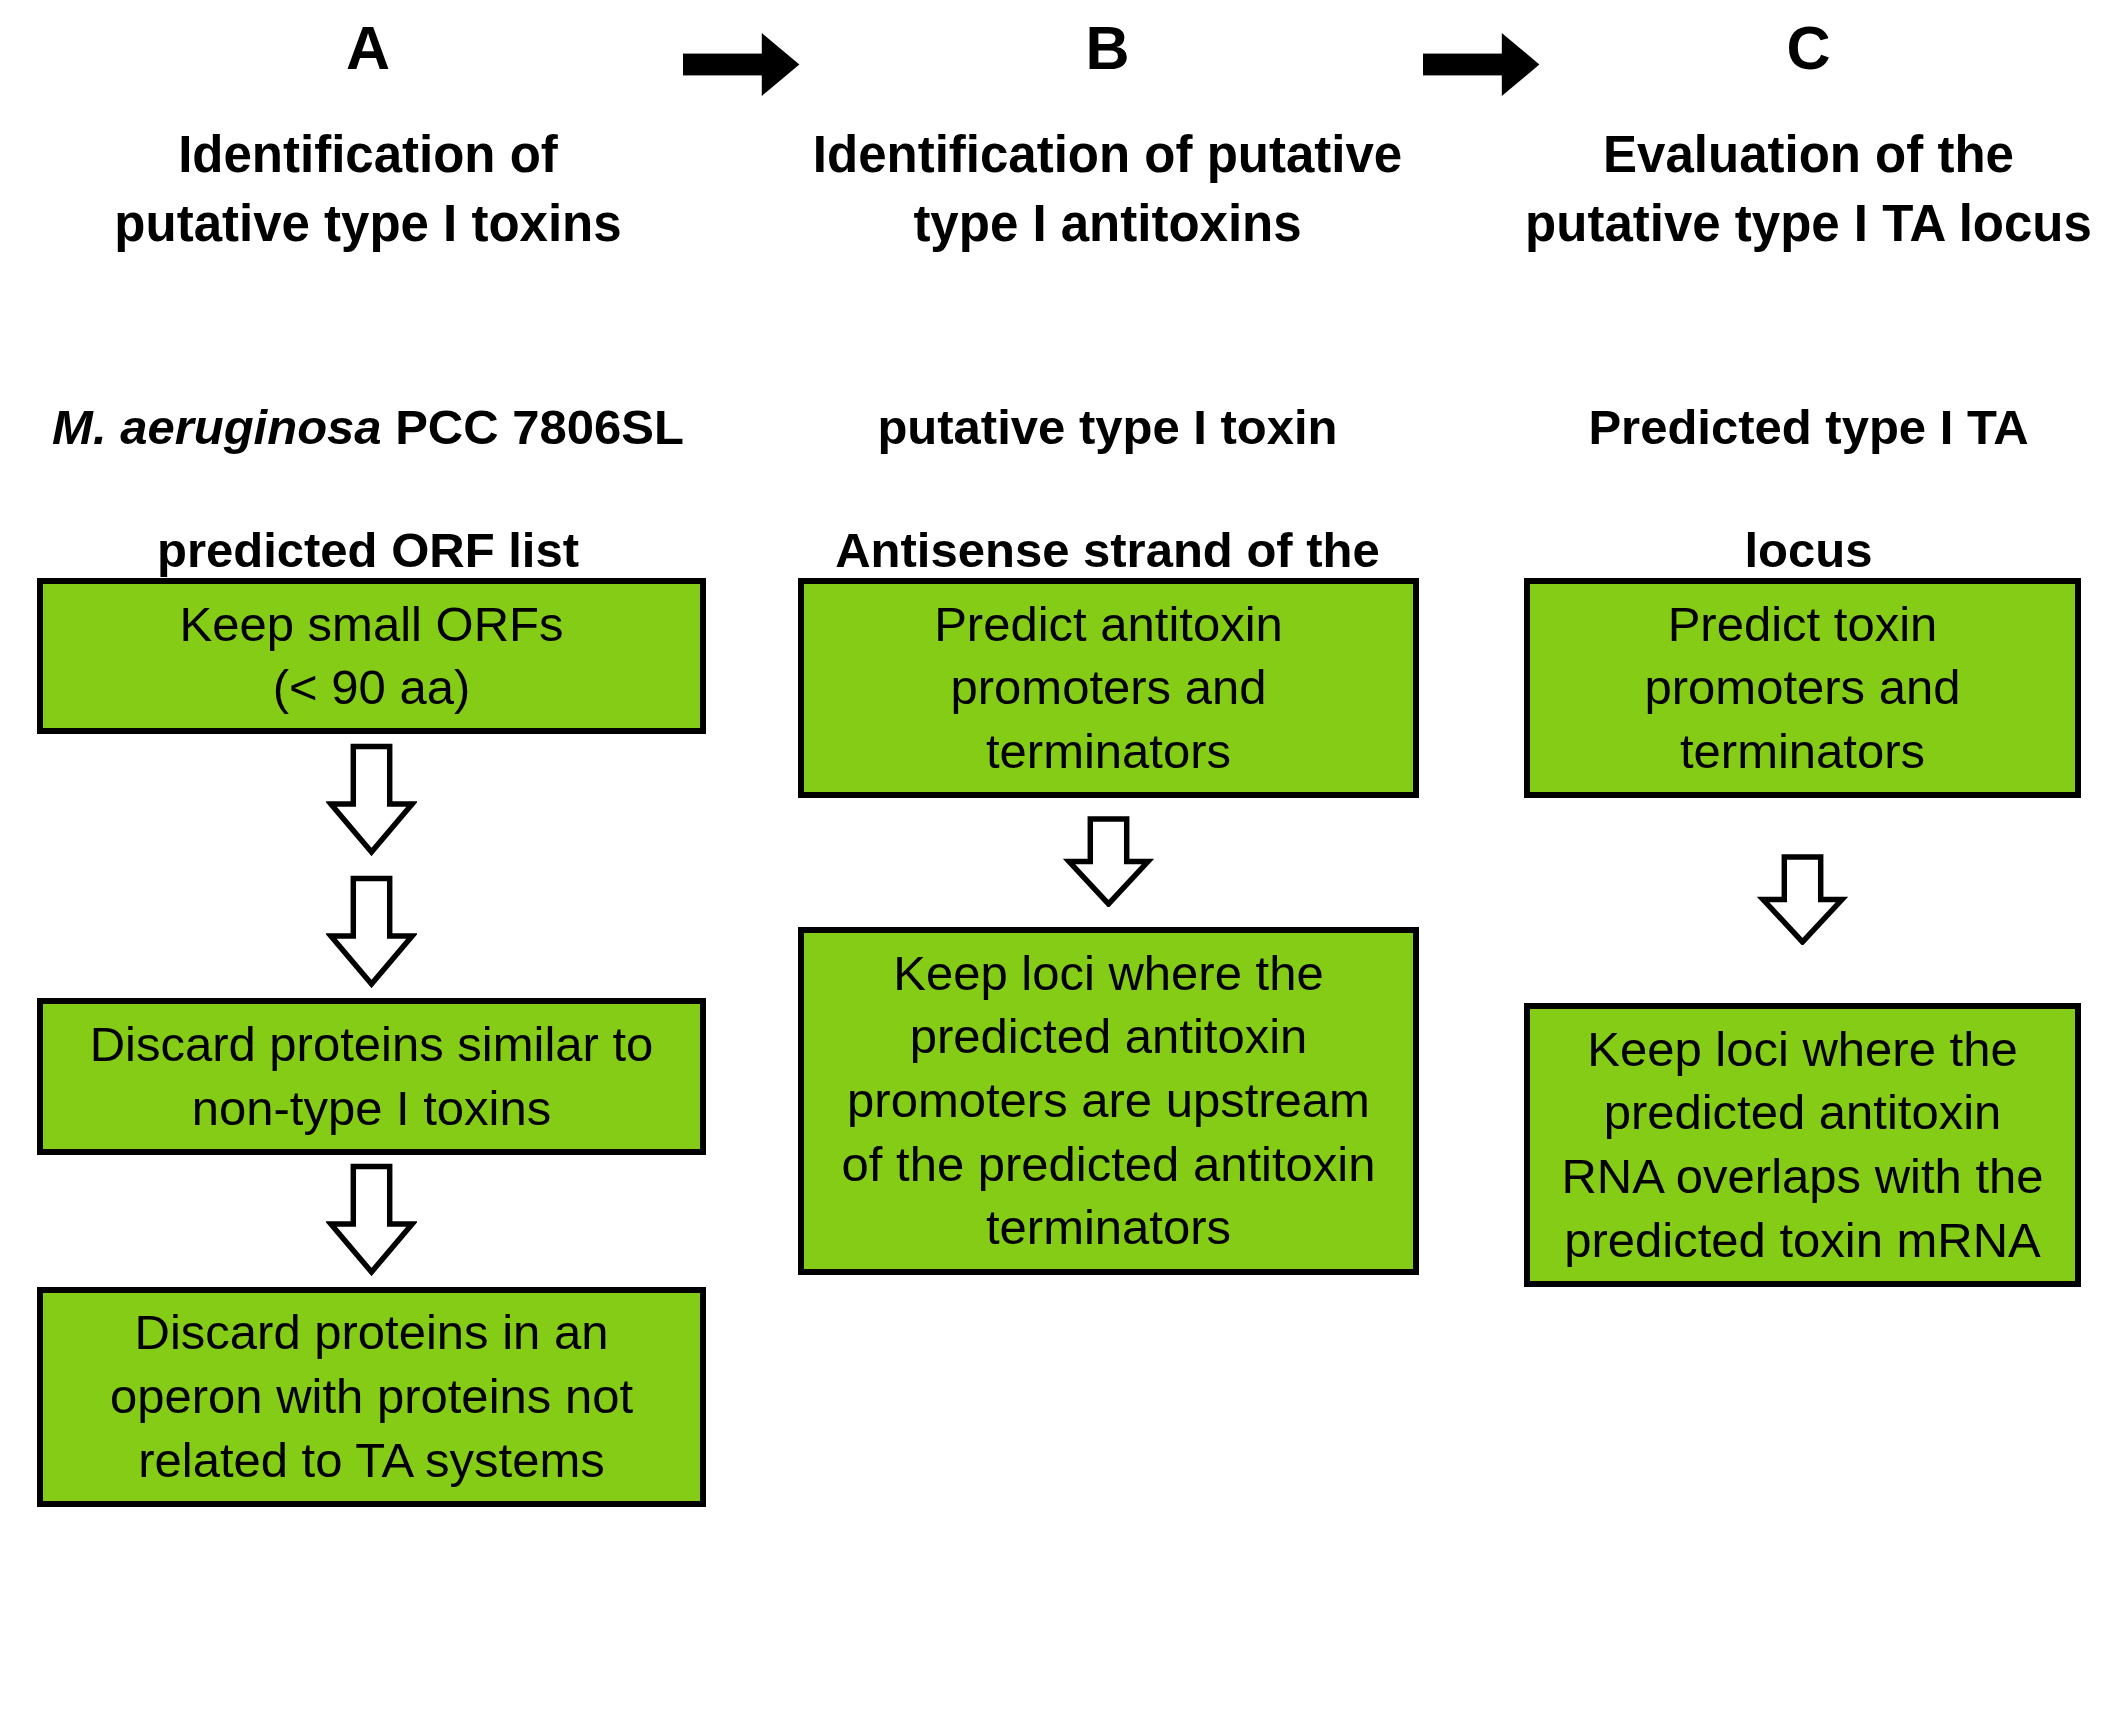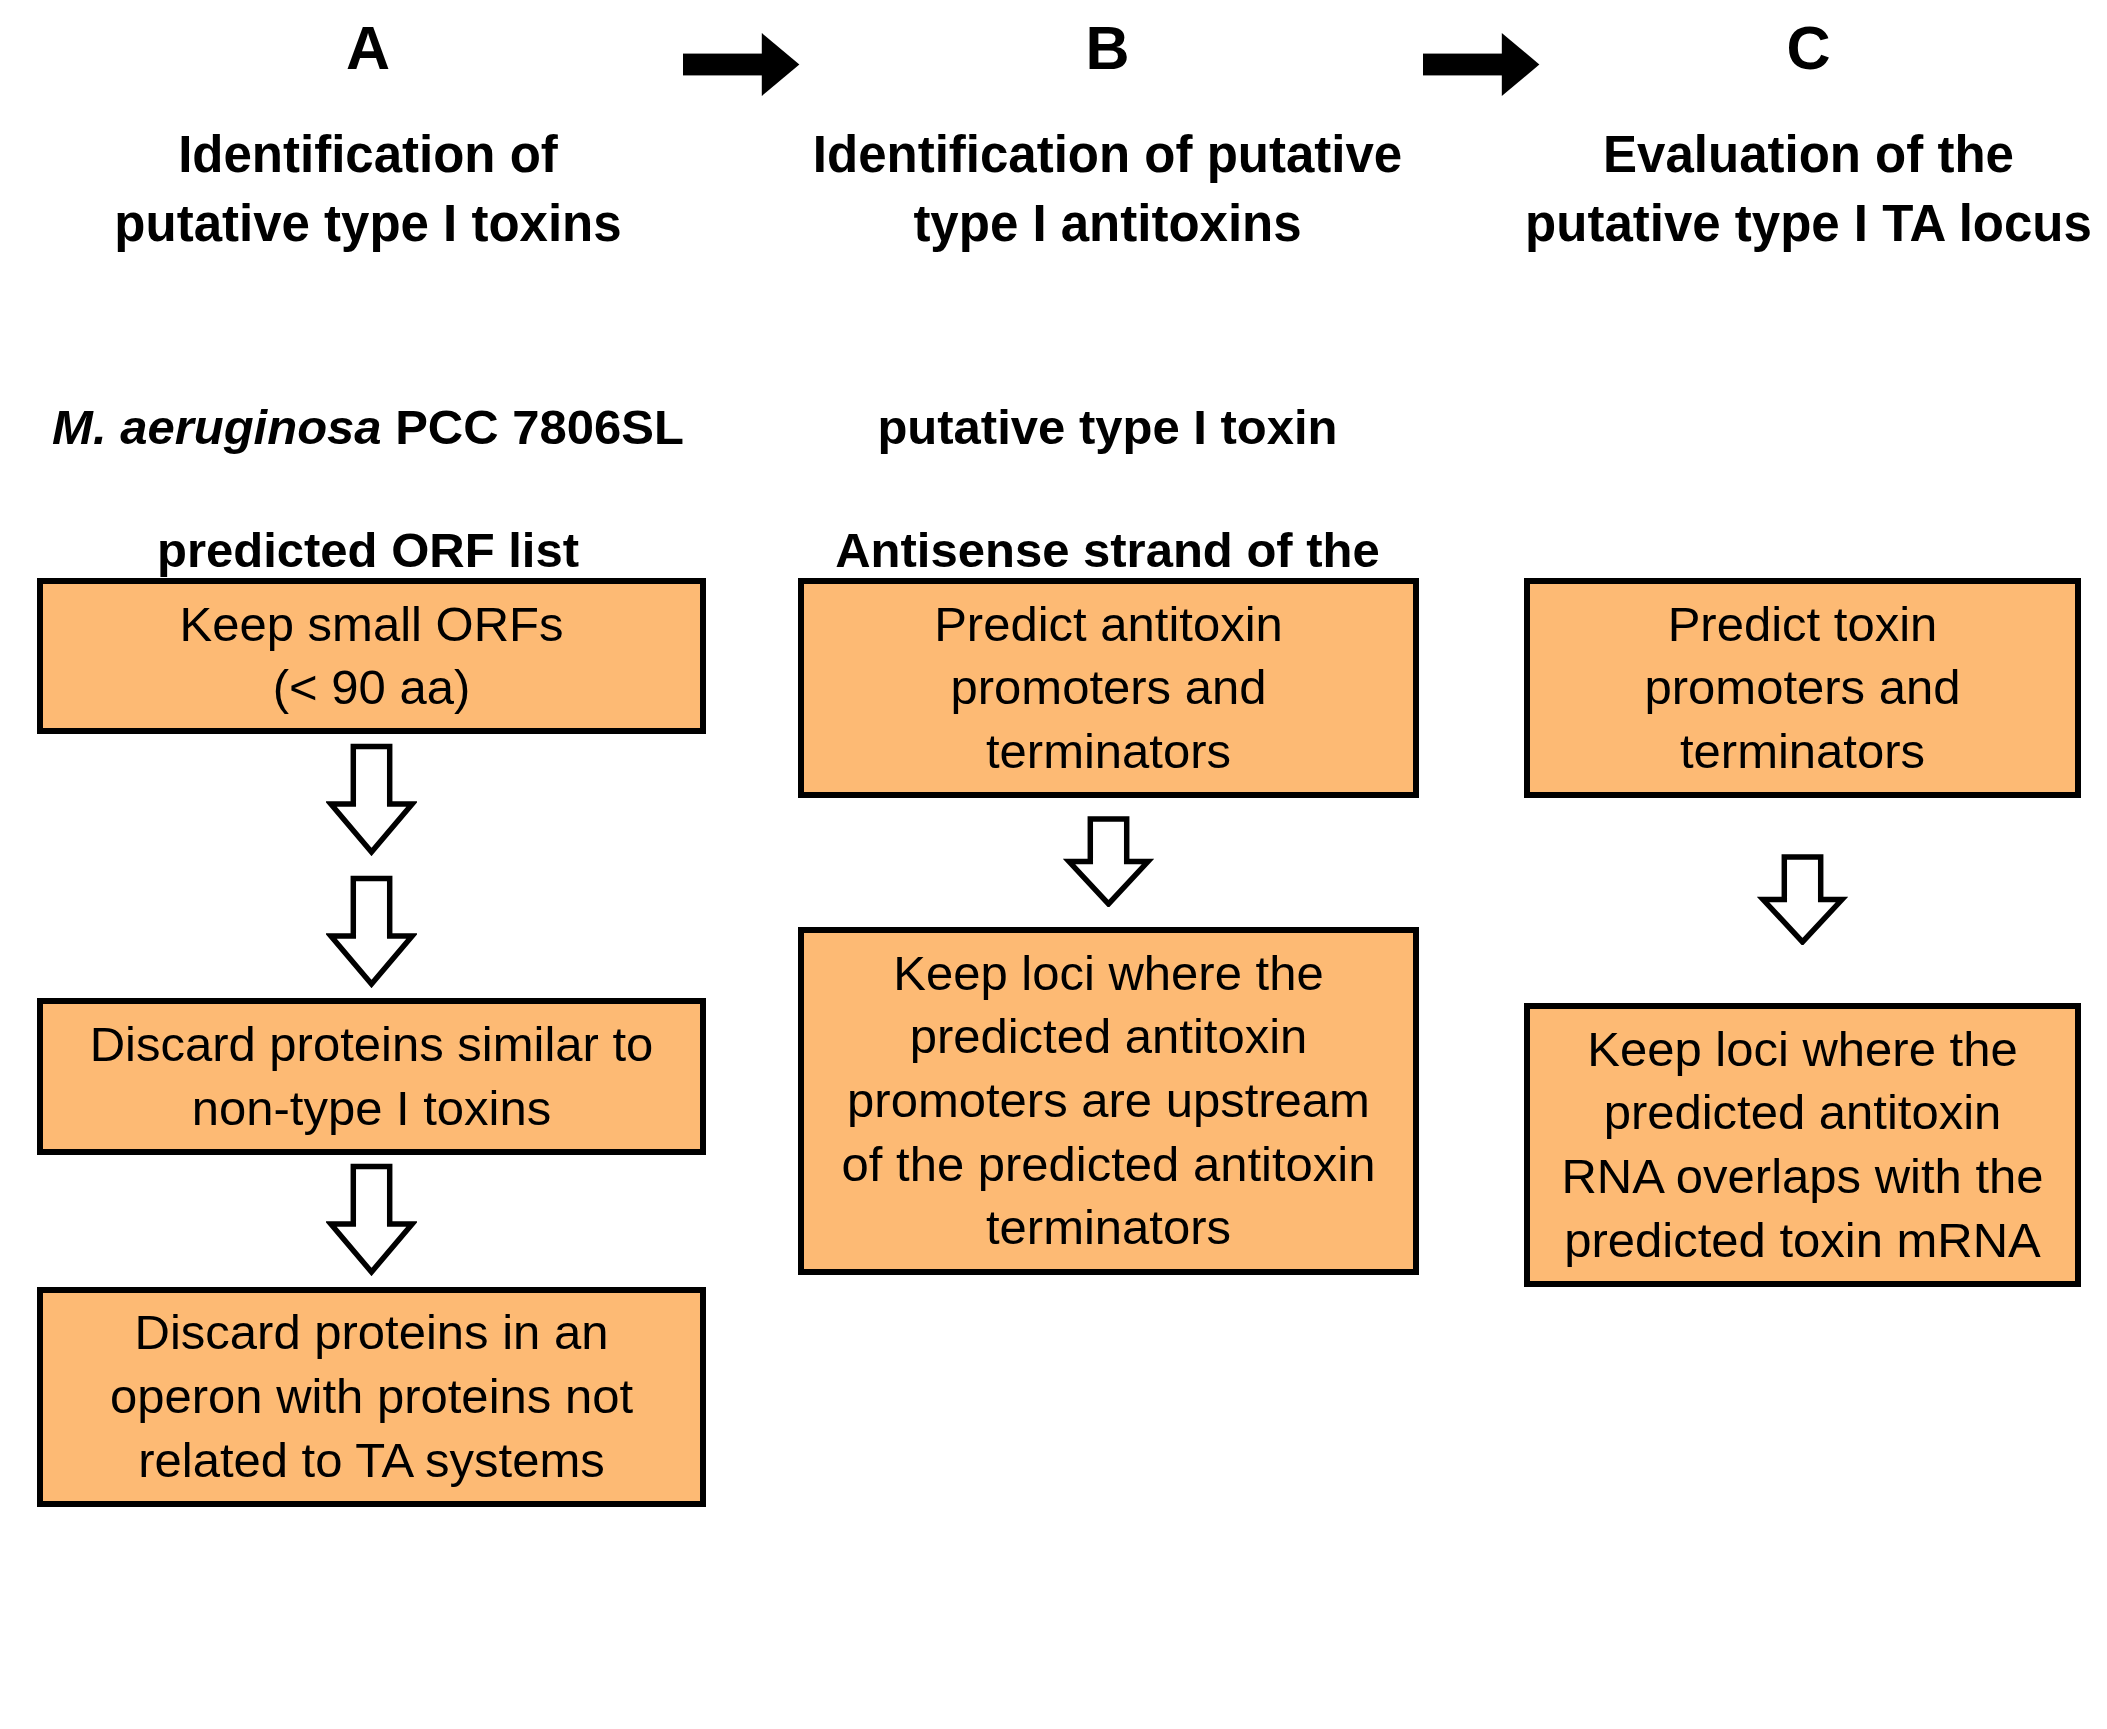--- a/index.html
+++ b/index.html
@@ -68,21 +68,21 @@
     align-items: center;
   }
   .stack-a { left: 37px;   width: 669px; }
   .stack-b { left: 798px; width: 621px; }
   .stack-c { left: 1524px; width: 557px; gap: 38px;  }
 
   .fbox {
     box-sizing: border-box;
     width: 100%;
     border: 6.7px solid #000000;
-    background: #fdba74;
+    background: #84cc16;
     padding: 8.5px 6px;
     font-size: 49px;
     line-height: 1.3;
     text-align: center;
     white-space: pre-line;
   }
 
   .varrow {
     display: block;
   }
@@ -118,20 +118,24 @@
   <div class="col-title pos-c">Evaluation of the
 putative type I TA locus</div>
 
   <div class="col-subtitle pos-a">
     <div><span class="species">M. aeruginosa</span><span> PCC 7806SL</span></div>
     <div>predicted ORF list</div>
   </div>
   <div class="col-subtitle pos-b">
     <div>putative type I toxin</div>
     <div>Antisense strand of the</div>
+  </div>
+  <div class="col-subtitle pos-c">
+    <div>Predicted type I TA</div>
+    <div>locus</div>
   </div>
 
   <div class="stack stack-a">
     <div class="fbox">Keep small ORFs
 (&lt; 90 aa)</div>
     <div class="varrow varrow-a">
       <svg width="91" height="113" viewBox="0 0 150 185">
         <path d="M45 5 H105 V100 H142 L75 179 L8 100 H45 Z" fill="#ffffff" stroke="#000000" stroke-width="9"></path>
       </svg>
     </div>

